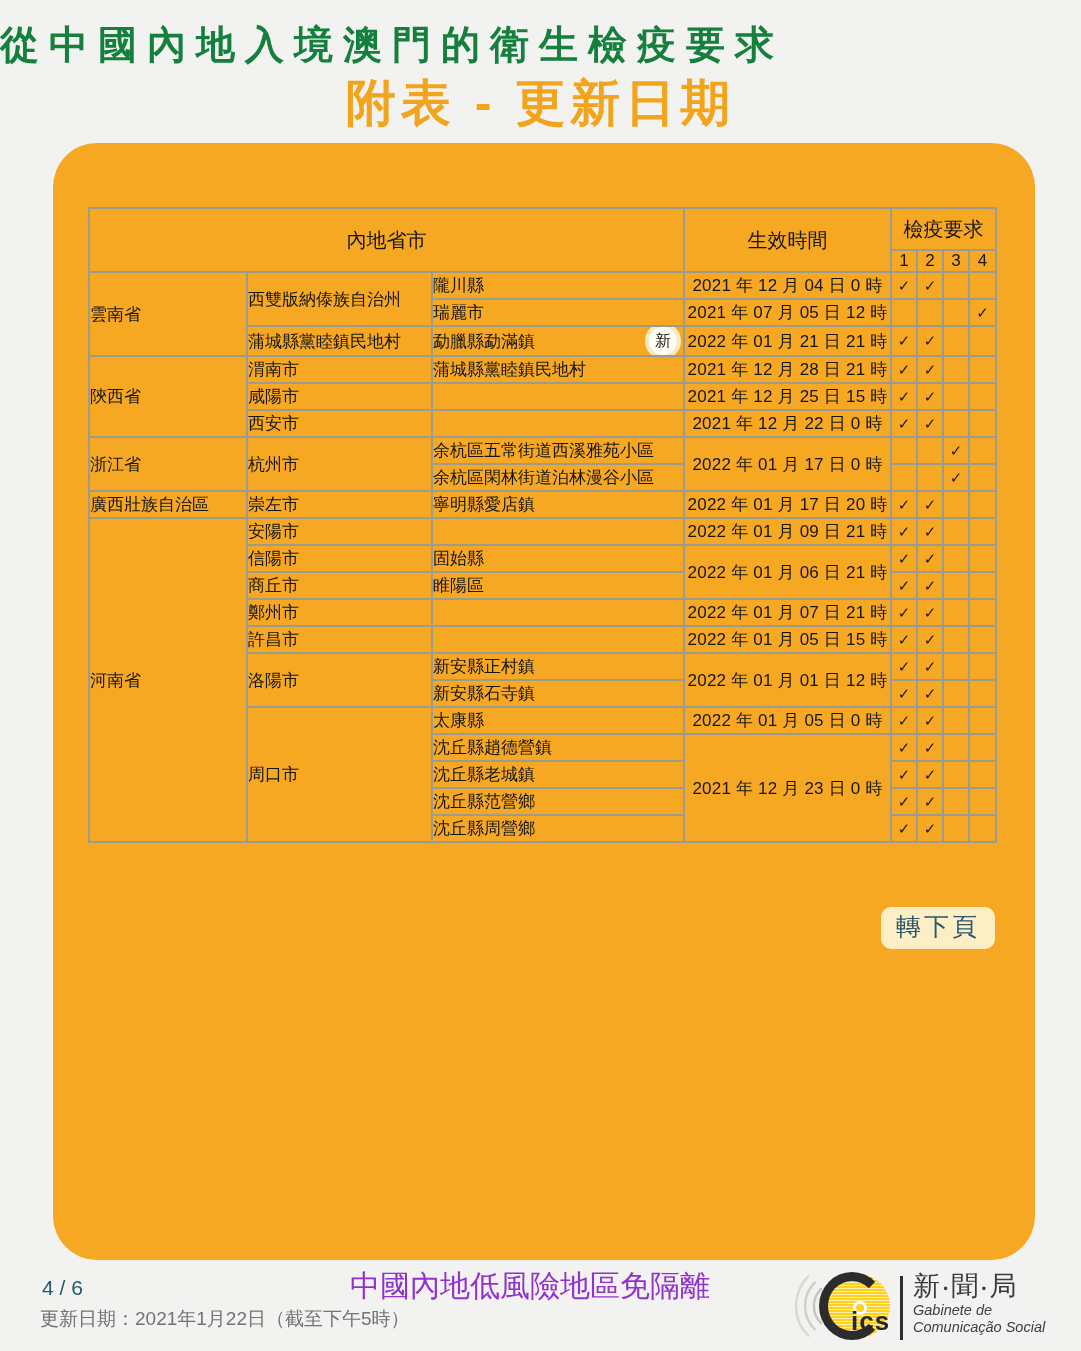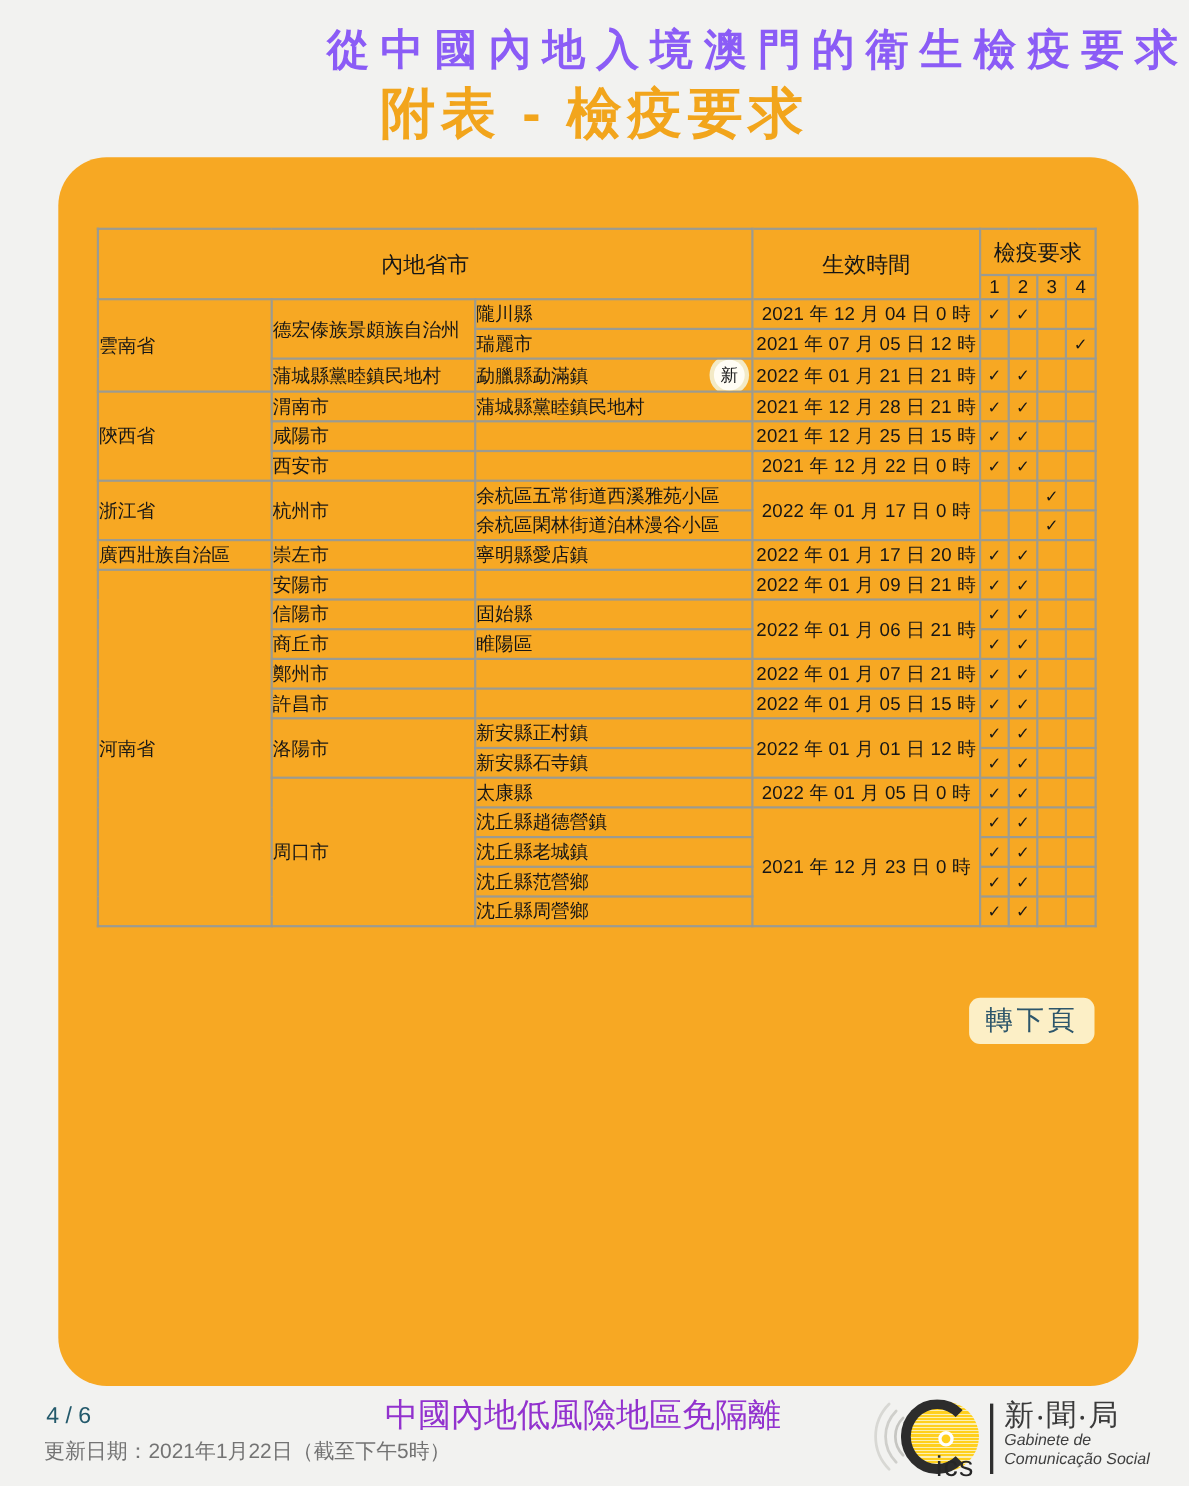--- a/index.html
+++ b/index.html
@@ -4,22 +4,22 @@
 <style>
   html,body{margin:0;padding:0;}
   body{
     width:1081px;height:1351px;position:relative;overflow:hidden;
     background:#F2F2F0;
     font-family:"Liberation Sans", sans-serif;
     color:#161616;
   }
   
   .page-title{
-    position:absolute;top:18px;left:0;width:100%;text-align:right;
-    font-size:39px;font-weight:700;letter-spacing:10px;color:#8b5cf6;white-space:nowrap;
+    position:absolute;top:18px;left:0;width:100%;text-align:left;
+    font-size:39px;font-weight:700;letter-spacing:10px;color:#15803d;white-space:nowrap;
   }
   .page-subtitle{
     position:absolute;top:70px;left:0;width:100%;text-align:center;
     font-size:50px;font-weight:700;letter-spacing:5px;color:#F2A51C;white-space:nowrap;
   }
   
   .card{
     position:absolute;left:53px;top:143px;width:982px;height:1117px;
     background:#F7A823;border-radius:44px;
   }
@@ -66,33 +66,33 @@
   }
   .logo-crescent{
     position:absolute;left:-7px;top:-2px;width:48px;height:50px;border-radius:50%;
     border:9px solid #2C2C2C;border-right-color:transparent;
   }
   .logo-dot{
     position:absolute;left:27px;top:27px;width:8px;height:8px;border-radius:50%;
     background:#FFD01E;border:3px solid #FFFFFF;
   }
   .logo-ics{
-    position:absolute;left:25px;top:44px;font-size:26px;font-weight:400;color:#262626;
+    position:absolute;left:25px;top:32px;font-size:26px;font-weight:700;color:#262626;
     letter-spacing:1px;
   }
   .logo-divider{position:absolute;left:110px;top:6px;width:3px;height:64px;background:#2F2F2F;}
   .logo-text{position:absolute;left:123px;top:0px;}
   .logo-cn{font-size:27px;color:#3A3A3A;letter-spacing:2px;line-height:1.2;}
   .logo-pt{font-size:14.5px;font-style:italic;color:#3F3F3F;line-height:1.15;}
 </style>
 </head>
 <body>
 
 <div class="page-title">從中國內地入境澳門的衛生檢疫要求</div>
-<div class="page-subtitle">附表 - 檢疫要求</div>
+<div class="page-subtitle">附表 - 更新日期</div>
 
 <div class="card">
   <table class="req">
     <colgroup>
       <col style="width:158px">
         <col style="width:185px">
         <col style="width:252px">
         <col style="width:207px">
       <col style="width:26px">
         <col style="width:26px">
@@ -107,21 +107,21 @@
     </tr>
     <tr class="hdr2">
       <th class="sub">1</th>
       <th class="sub">2</th>
       <th class="sub">3</th>
       <th class="sub">4</th>
     </tr>
 
     <tr class="data">
       <td class="cP" rowspan="3">雲南省</td>
-      <td class="cC" rowspan="2">德宏傣族景頗族自治州</td>
+      <td class="cC" rowspan="2">西雙版納傣族自治州</td>
       <td class="cD">隴川縣</td>
       <td class="cT">2021 年 12 月 04 日 0 時</td>
       <td class="cK">✓</td>
       <td class="cK">✓</td>
       <td class="cK"></td>
       <td class="cK"></td>
     </tr>
     <tr class="data">
       <td class="cD">瑞麗市</td>
       <td class="cT">2021 年 07 月 05 日 12 時</td>

